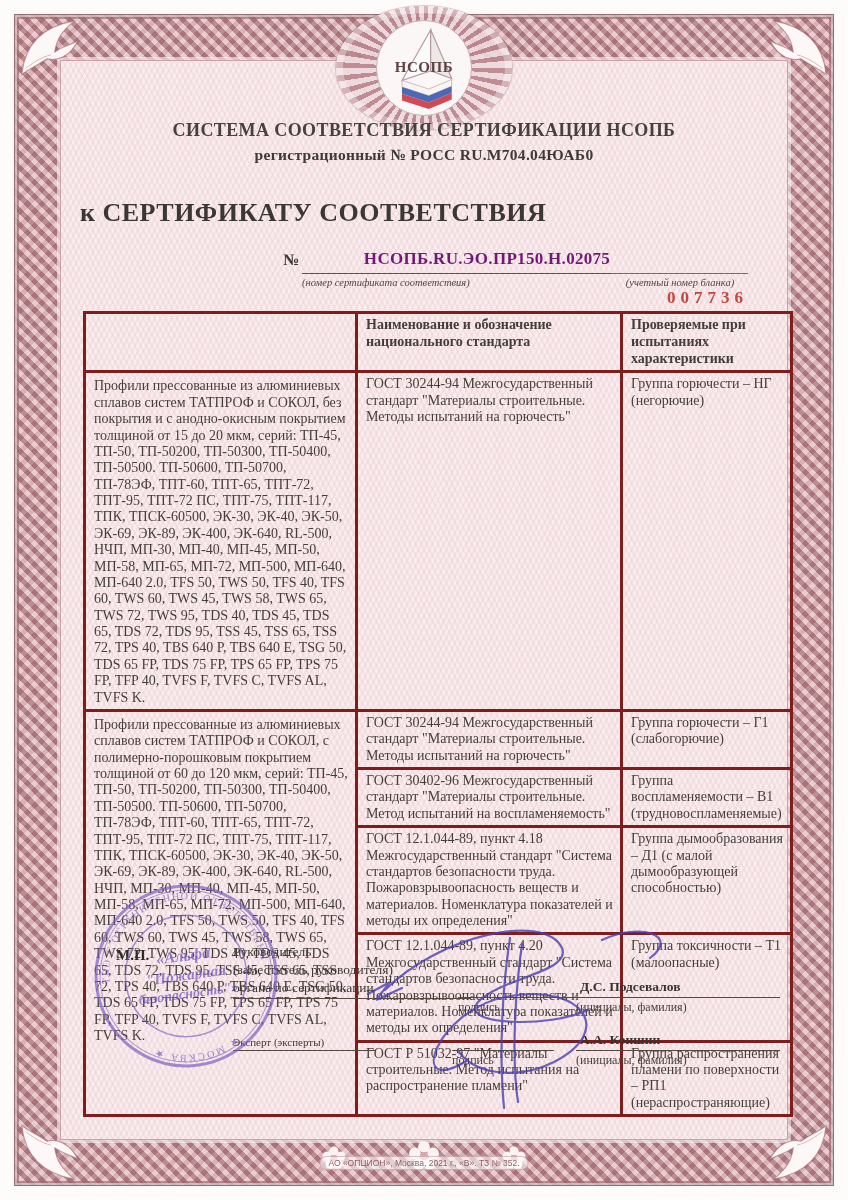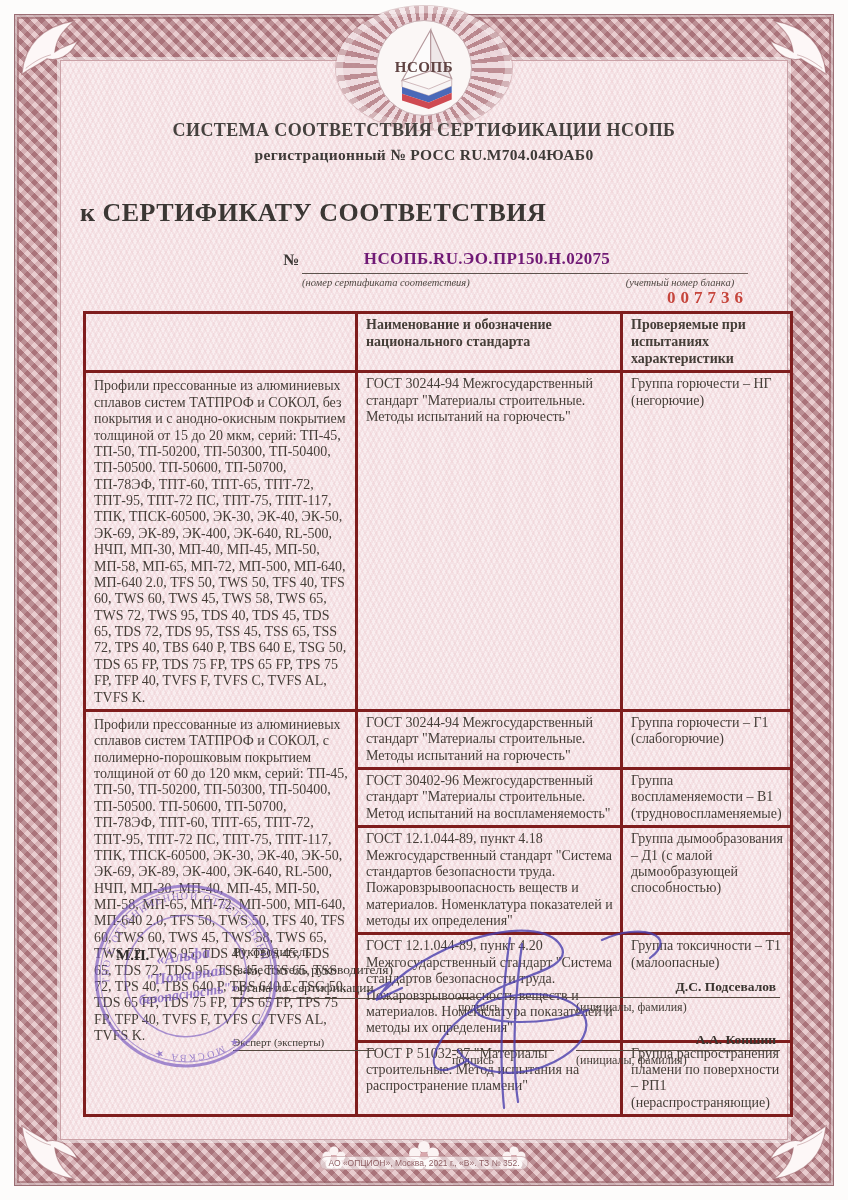--- a/index.html
+++ b/index.html
@@ -53,21 +53,21 @@
     font-size:14px;line-height:1.17;color:#453e38;}
   .cert-table td.th{font-weight:700;line-height:1.2;}
   .cert-table td.prod{padding-top:5px;}
   
   .mp{left:116px;top:947px;font-size:15px;font-weight:700;color:#2f2b29;}
   .role{left:233px;top:943px;font-size:13.5px;line-height:1.35;color:#3e3933;}
   .role .u{display:inline-block;width:238px;border-bottom:1px solid #55483f;}
   .expert{left:233px;top:1036px;width:142px;font-size:11px;color:#3e3933;border-bottom:1px solid #55483f;padding-bottom:2px;}
   .sigline{border-top:1px solid #55483f;height:0;}
   .sigcap{text-align:left;font-size:12px;color:#463f39;}
-  .signame{text-align:right;font-size:13.5px;font-weight:700;color:#39332e;}
+  .signame{text-align:left;font-size:13.5px;font-weight:700;color:#39332e;}
   .stamp{position:absolute;left:90px;top:880px;width:192px;height:192px;transform:rotate(-8deg);opacity:.85;}
   .pen{position:absolute;left:350px;top:910px;width:345px;height:205px;}
   
   .imprint{left:50%;top:1156px;transform:translateX(-50%);font-family:"Liberation Sans",sans-serif;
     font-size:8.5px;color:#8f5f63;background:rgba(255,255,255,.6);border:1px solid rgba(160,100,105,.4);
     border-radius:7px;padding:1px 8px;white-space:nowrap;}
 </style>
 </head>
 <body>
 

